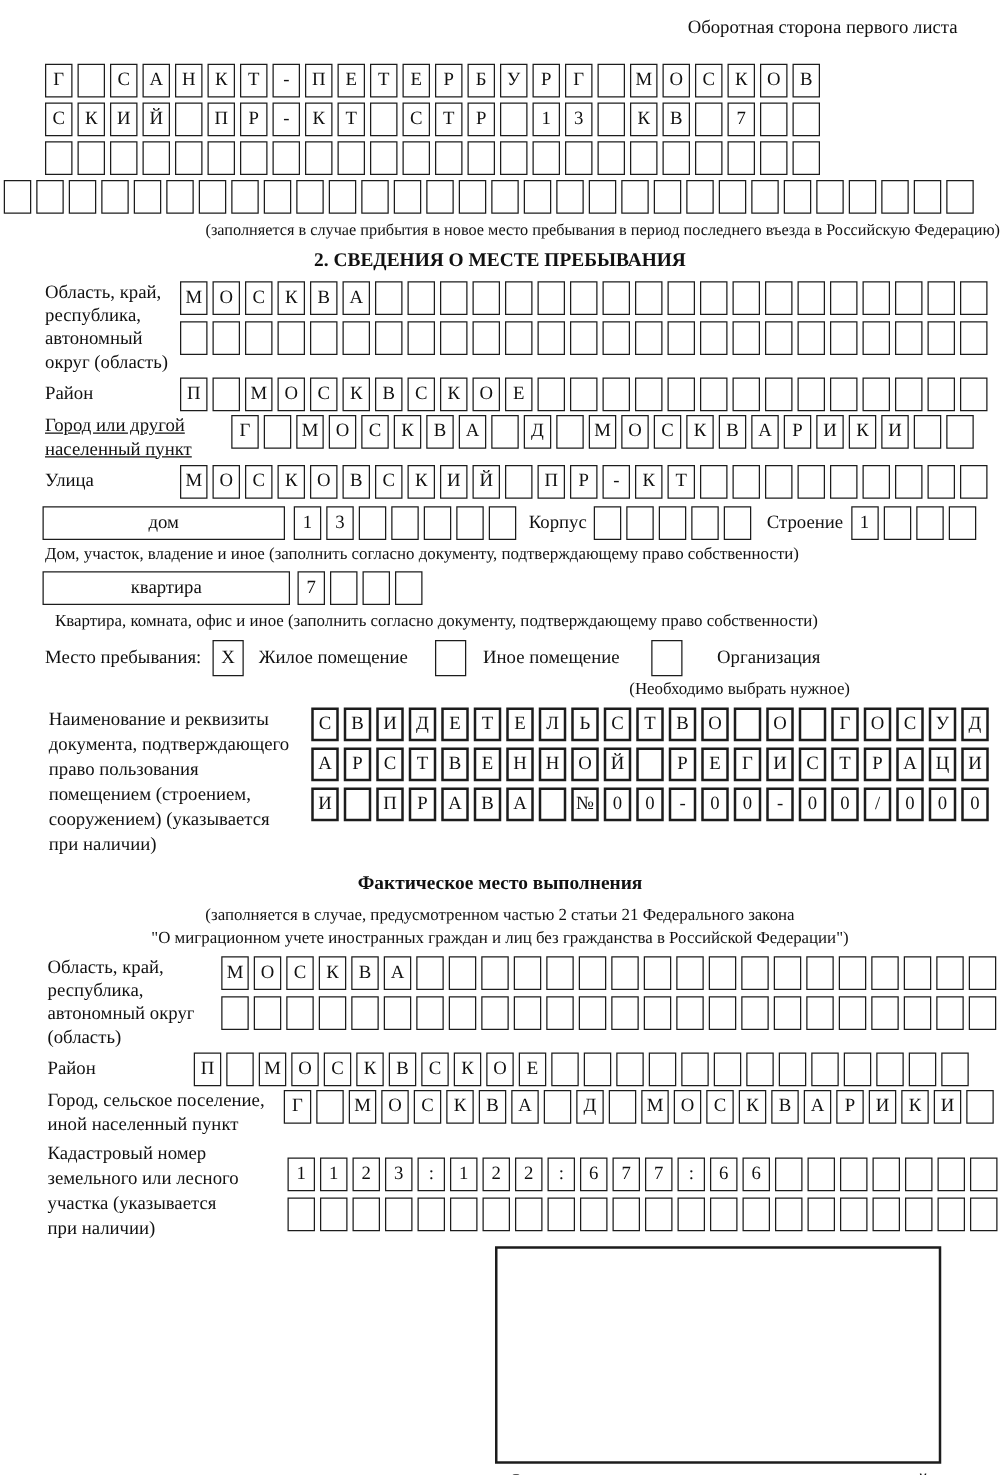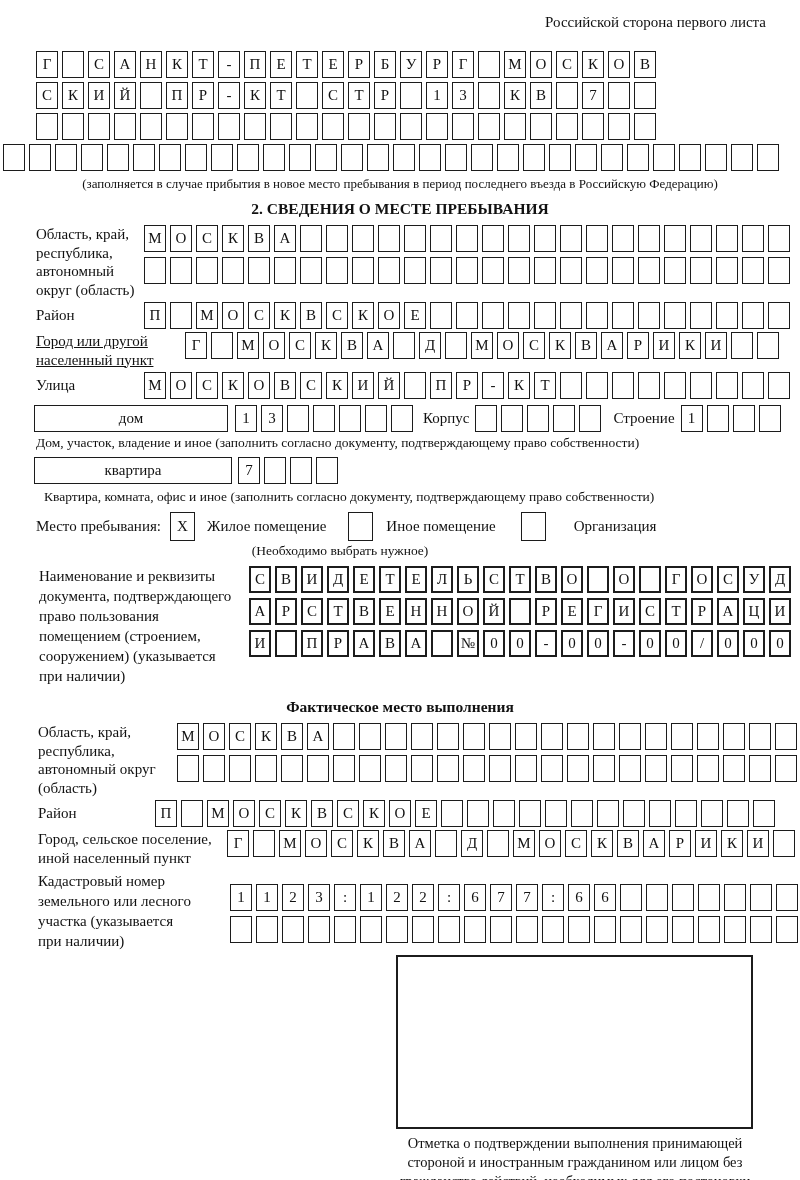--- a/index.html
+++ b/index.html
@@ -12,41 +12,41 @@
   .frow{display:flex;align-items:flex-start;}
   .lbl{flex:none;font-size:15px;line-height:18.5px;white-space:pre-line;}
   .stack{display:flex;flex-direction:column;}
   .boxrow{display:flex;flex-wrap:nowrap;}
   .cell{
     box-sizing:border-box;flex:none;width:22px;height:27px;margin-right:4px;
     border:1.7px solid #1c1c1c;display:flex;align-items:center;justify-content:center;
     font-size:15px;line-height:1;background:#fff;
   }
   .bold-cells .cell{border-width:2.2px;}
-  .note{font-size:13px;text-align:center;}
+  .note{font-size:13px;text-align:right;}
   .sec-title{font-size:15.5px;font-weight:bold;text-align:center;}
   .labelbox{
     box-sizing:border-box;flex:none;height:27px;border:1.7px solid #1c1c1c;
     display:flex;align-items:center;justify-content:center;font-size:15px;
   }
   .inline-lbl{font-size:15px;line-height:27px;white-space:nowrap;}
   .chk{
     box-sizing:border-box;flex:none;width:25px;height:29px;border:1.7px solid #1c1c1c;
     display:flex;align-items:center;justify-content:center;font-size:15px;
   }
   .stamp-box{box-sizing:border-box;width:357px;height:174px;border:2px solid #1c1c1c;margin-left:396px;}
   .stamp-caption{width:380px;margin-left:385px;text-align:center;font-size:14.5px;line-height:19px;white-space:pre-line;}
   .fact-note{font-size:13.5px;line-height:17.5px;text-align:center;white-space:pre-line;}
 </style>
 </head>
 <body>
 
 <div class="page">
 
-  <div class="corner-note">Российской сторона первого листа</div>
+  <div class="corner-note">Оборотная сторона первого листа</div>
 
   <div class="frow" style="margin:20px 0 0 36px;">
     <div class="stack" style="gap:4px;">
       <div class="boxrow">
           <span class="cell">Г</span>
           <span class="cell"></span>
           <span class="cell">С</span>
           <span class="cell">А</span>
           <span class="cell">Н</span>
           <span class="cell">К</span>
@@ -439,20 +439,22 @@
           <span class="cell">0</span>
           <span class="cell">/</span>
           <span class="cell">0</span>
           <span class="cell">0</span>
           <span class="cell">0</span>
         </div>
     </div>
   </div>
 
   <div class="sec-title" style="margin-top:12px;">Фактическое место выполнения</div>
+  <div class="fact-note" style="margin-top:7px;">(заполняется в случае, предусмотренном частью 2 статьи 21 Федерального закона
+"О миграционном учете иностранных граждан и лиц без гражданства в Российской Федерации")</div>
 
   <div class="frow" style="margin:7px 0 0 38px;">
     <div class="lbl" style="width:139px;">Область, край,
 республика,
 автономный округ
 (область)</div>
     <div class="stack" style="gap:5px;">
       <div class="boxrow">
           <span class="cell">М</span>
           <span class="cell">О</span>

